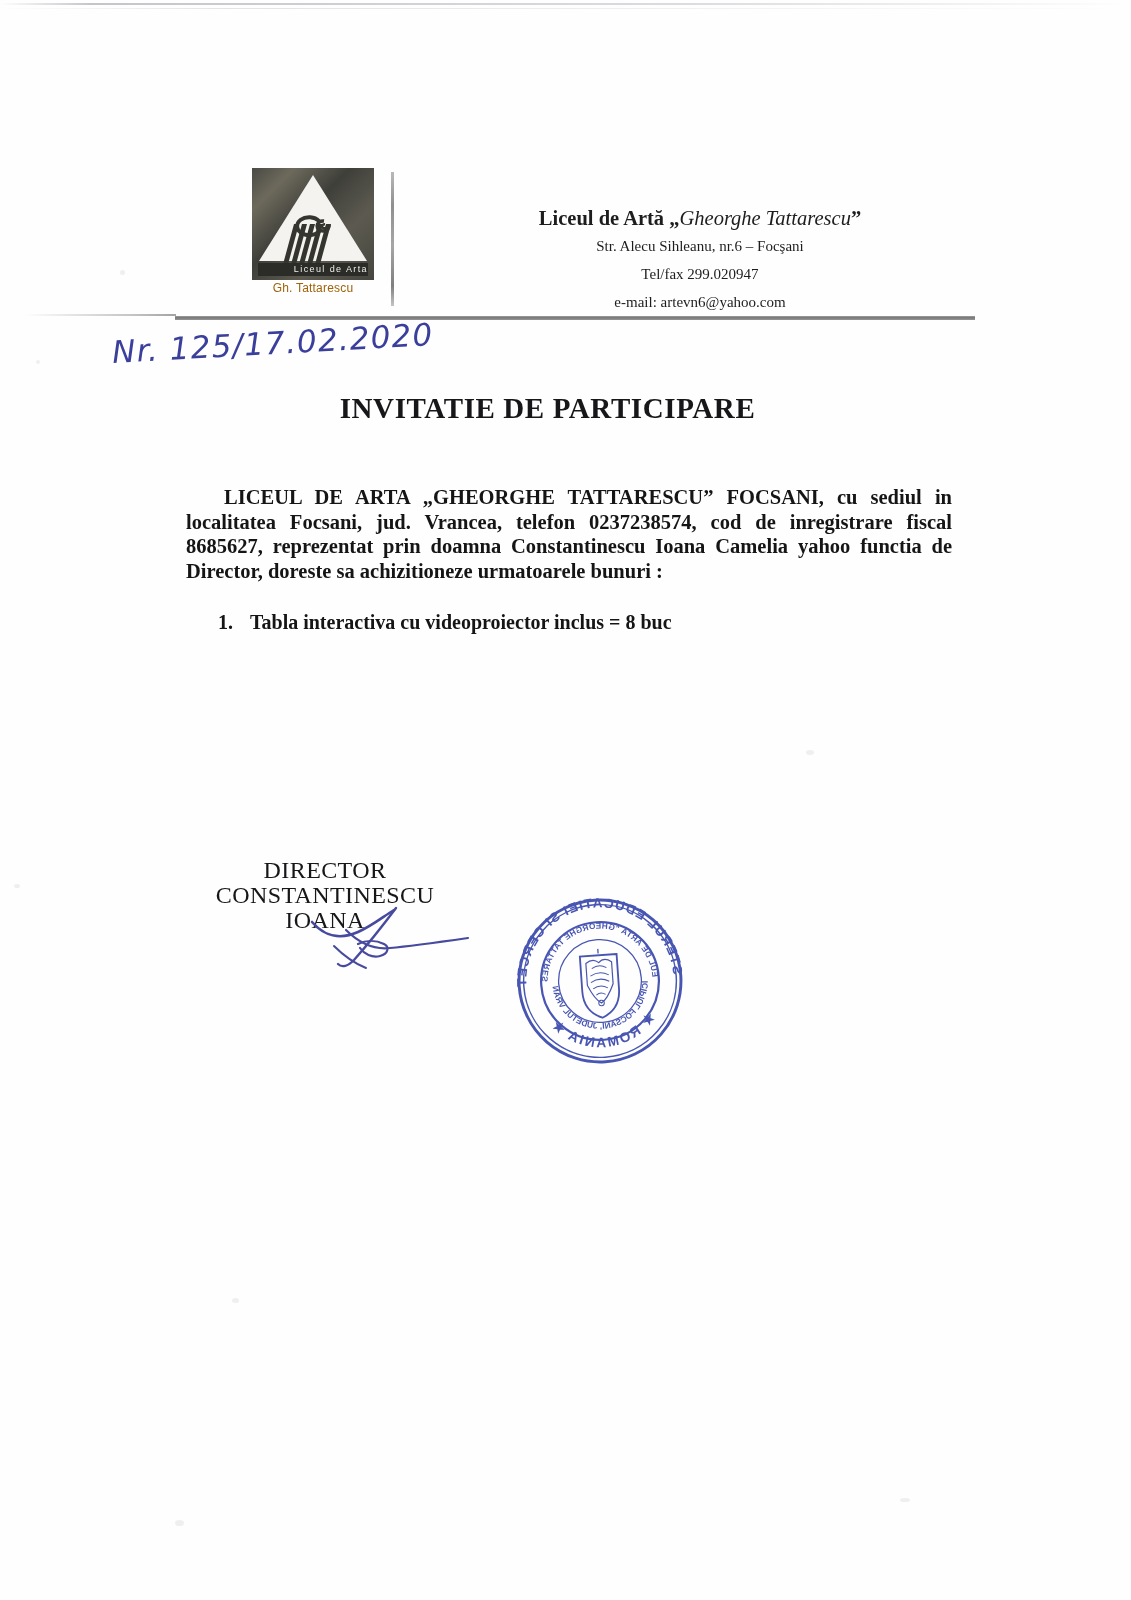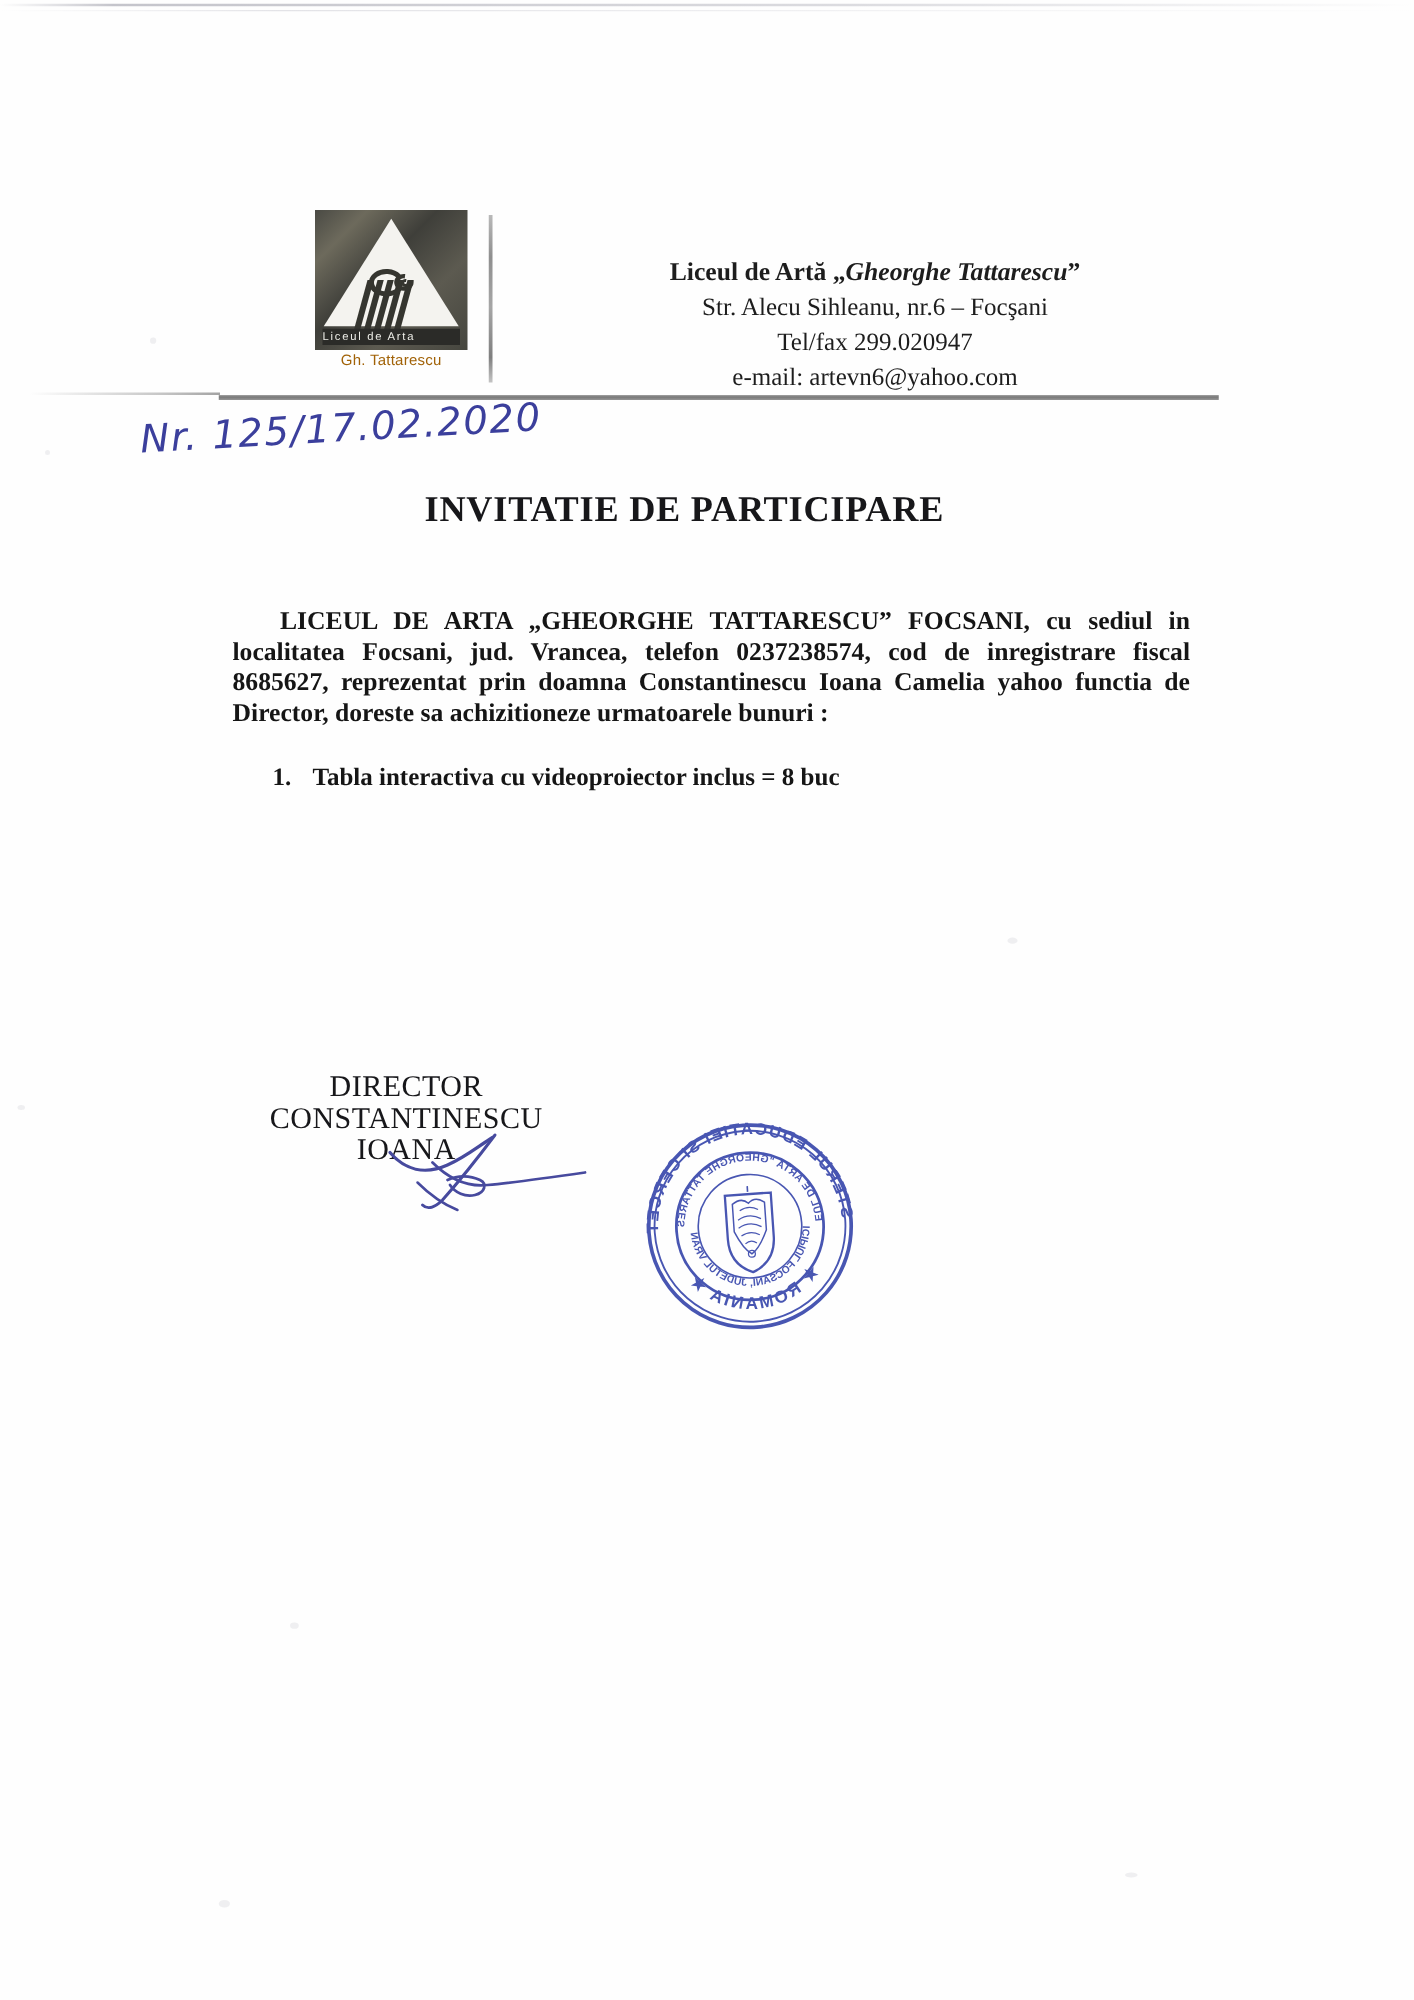--- a/index.html
+++ b/index.html
@@ -83,21 +83,21 @@
     left: 6px;
     bottom: 4px;
     width: 110px;
     height: 13px;
     background: #2b2b28;
     color: #efefe9;
     font-family: "Liberation Sans", sans-serif;
     font-size: 9px;
     letter-spacing: 1.4px;
     line-height: 13px;
-    text-align: left;
+    text-align: right;
     overflow: hidden;
     white-space: nowrap;
   }
   .logo-subcaption {
     font-family: Liberation Sans, sans-serif;
     font-size: 12px;
     color: #a16207;
     letter-spacing: .2px;
     margin-top: 1px;
   }
@@ -111,30 +111,30 @@
   }
   .header-text {
     position: absolute;
     left: 250px;
     top: 36px;
     width: 550px;
     text-align: center;
     color: #1d1d1d;
   }
   .header-line {
-    font-size: 20px;
+    font-size: 15px;
     line-height: 28px;
     white-space: nowrap;
   }
   .header-line.school {
     font-weight: bold;
     font-size: 20.5px;
   }
   .header-line.school .school-name {
-    font-weight: bold;
+    font-weight: normal;
     font-style: italic;
   }
   .header-rule {
     position: absolute;
     left: 175px;
     top: 316px;
     width: 800px;
     height: 4px;
     background: linear-gradient(180deg, #9b9b9b 0%, #6c6c6c 40%, #8d8d8d 100%);
     opacity: .92;

